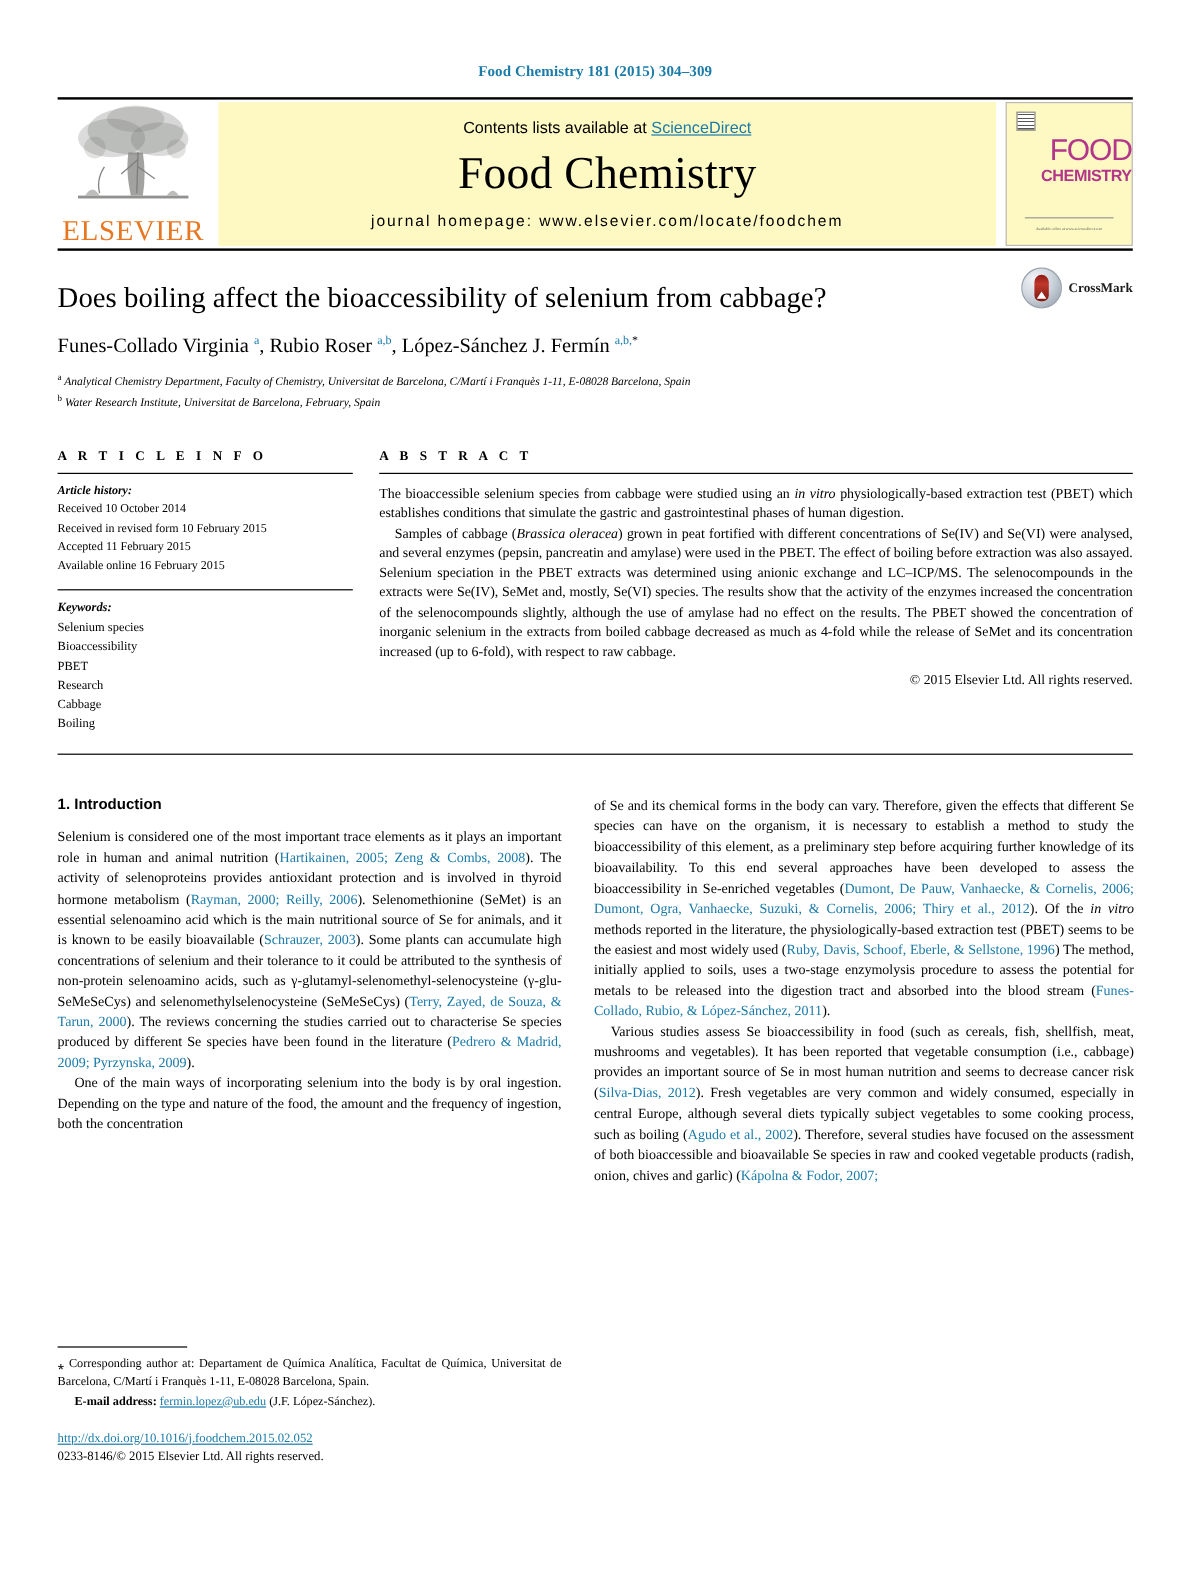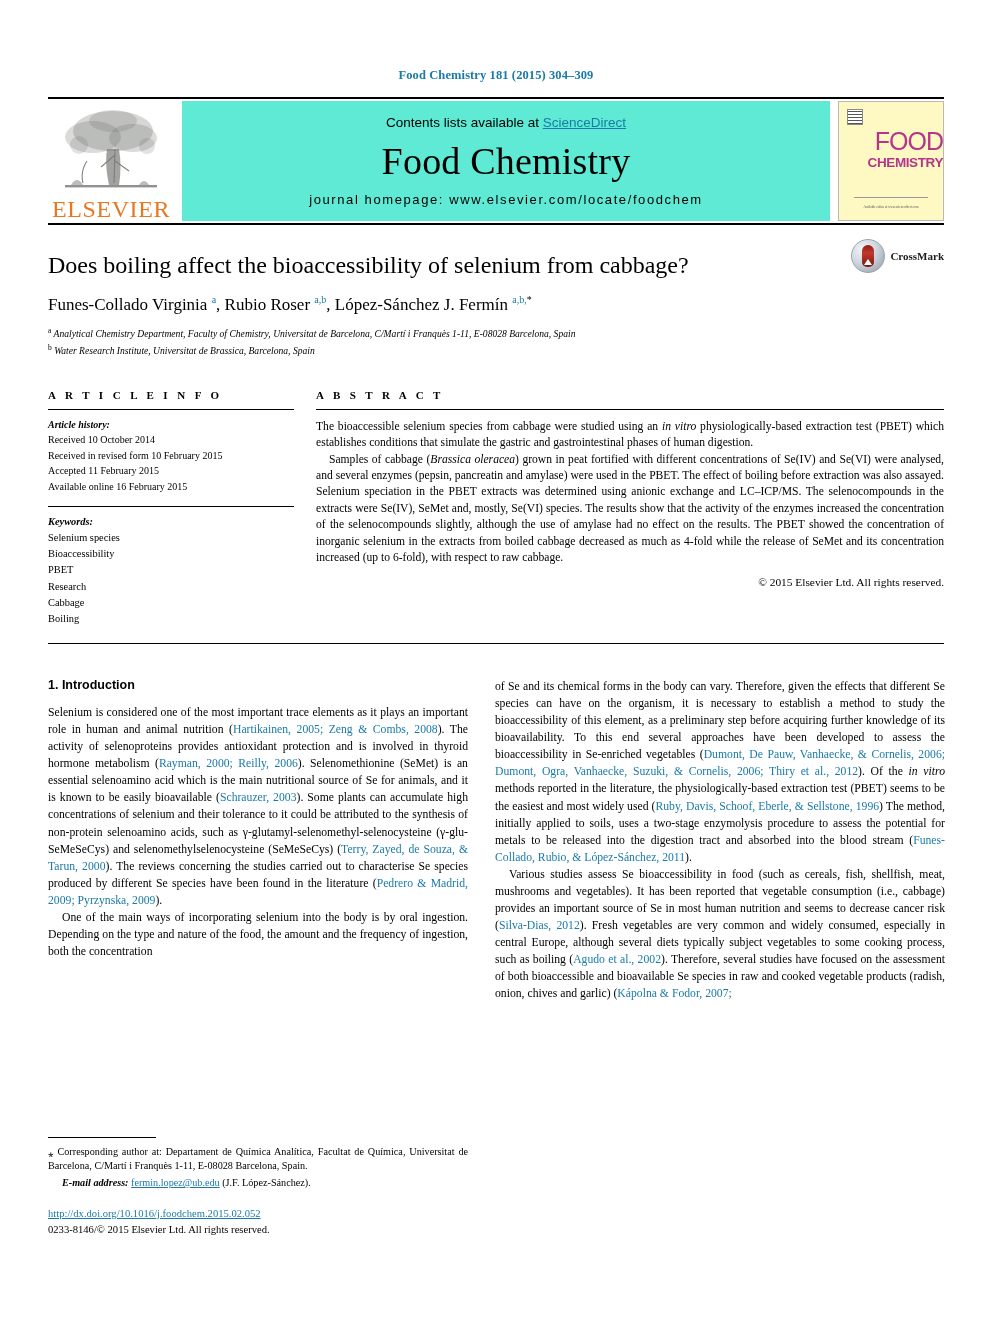--- a/index.html
+++ b/index.html
@@ -14,58 +14,58 @@
     overflow: hidden;
   }
   .page { position: relative; width: 992px; height: 1323px; padding: 0 48px; }
 
   
   .runninghead {
     text-align: center;
     color: #1a7aa8;
     font-size: 12.5px;
     font-weight: bold;
-    padding-top: 68px;
+    padding-top: 52px;
     letter-spacing: .1px;
     font-family: "Liberation Serif", serif;
   }
 
   
   .masthead-rule { border-top: 2px solid #000; margin-top: 14px; }
   .masthead {
     display: flex;
     align-items: stretch;
     height: 124px;
     margin-top: 0px;
   }
   .elsevier-logo {
     width: 126px;
     flex: 0 0 126px;
     display: flex;
     flex-direction: column;
     align-items: center;
-    justify-content: flex-end;
+    justify-content: space-between;
     padding-bottom: 2px;
   }
   .tree {
     width: 108px; height: 92px;
     position: relative;
   }
   .tree svg { display:block; }
   .elsevier-word {
     color: #e87722;
     font-family: "Liberation Serif", serif;
     font-size: 24px;
     letter-spacing: .6px;
     line-height: 1;
     font-weight: 400;
   }
   .mast-center {
     flex: 1 1 auto;
-    background: #5eead4;
+    background: #fef9c3;
     margin: 2px 8px 2px 8px;
     display: flex;
     flex-direction: column;
     justify-content: space-between;
     padding: 14px 10px 14px 10px;
     text-align: center;
   }
   .contents-line { font-size: 13.5px; font-family: "Liberation Sans", sans-serif; }
   .contents-line .sd { color: #1a7aa8; }
   .journal-title {
@@ -235,21 +235,21 @@
   .footnote {
     position: absolute;
     left: 0; bottom: 0px;
     width: 420px;
   }
   .fn-rule { border-top: 1px solid #000; width: 108px; margin-bottom: 7px; }
   .fn-text {
     font-size: 10.2px; line-height: 1.45; text-align: justify;
   }
   .fn-email { margin-top: 3px; text-indent: 14px; font-size: 10.2px; }
-  .fn-email .lbl { font-style: italic; font-weight: bold; }
+  .fn-email .lbl { font-weight: bold; }
   .doi-block { margin-top: 18px; font-size: 10.6px; line-height: 1.5; }
   .doi-link { color: #1a7aa8; }
 </style>
 </head>
 <body>
 
 <div class="page">
 
   <div class="runninghead">Food Chemistry 181 (2015) 304–309</div>
 
@@ -309,21 +309,21 @@
       <div class="crossmark-badge">
         <div class="crossmark-inner"></div>
       </div>
       <div class="crossmark-label">CrossMark</div>
     </div>
 
     <div class="article-title">Does boiling affect the bioaccessibility of selenium from cabbage?</div>
     <div class="authors">Funes-Collado Virginia <sup>a</sup>, Rubio Roser <sup>a,b</sup>, López-Sánchez J. Fermín <sup>a,b,<span class="star">*</span></sup></div>
     <div class="affil">
       <div><sup>a</sup> <span>Analytical Chemistry Department, Faculty of Chemistry, Universitat de Barcelona, C/Martí i Franquès 1-11, E-08028 Barcelona, Spain</span></div>
-      <div><sup>b</sup> <span>Water Research Institute, Universitat de Brassica, Barcelona, Spain</span></div>
+      <div><sup>b</sup> <span>Water Research Institute, Universitat de Barcelona, February, Spain</span></div>
     </div>
   </div>
 
   <div class="infoabs">
 
     <div class="col-info">
       <div class="secthead">A R T I C L E    I N F O</div>
       <div class="hr-thin"></div>
       <div class="hist">
         <div class="lbl">Article history:</div>

